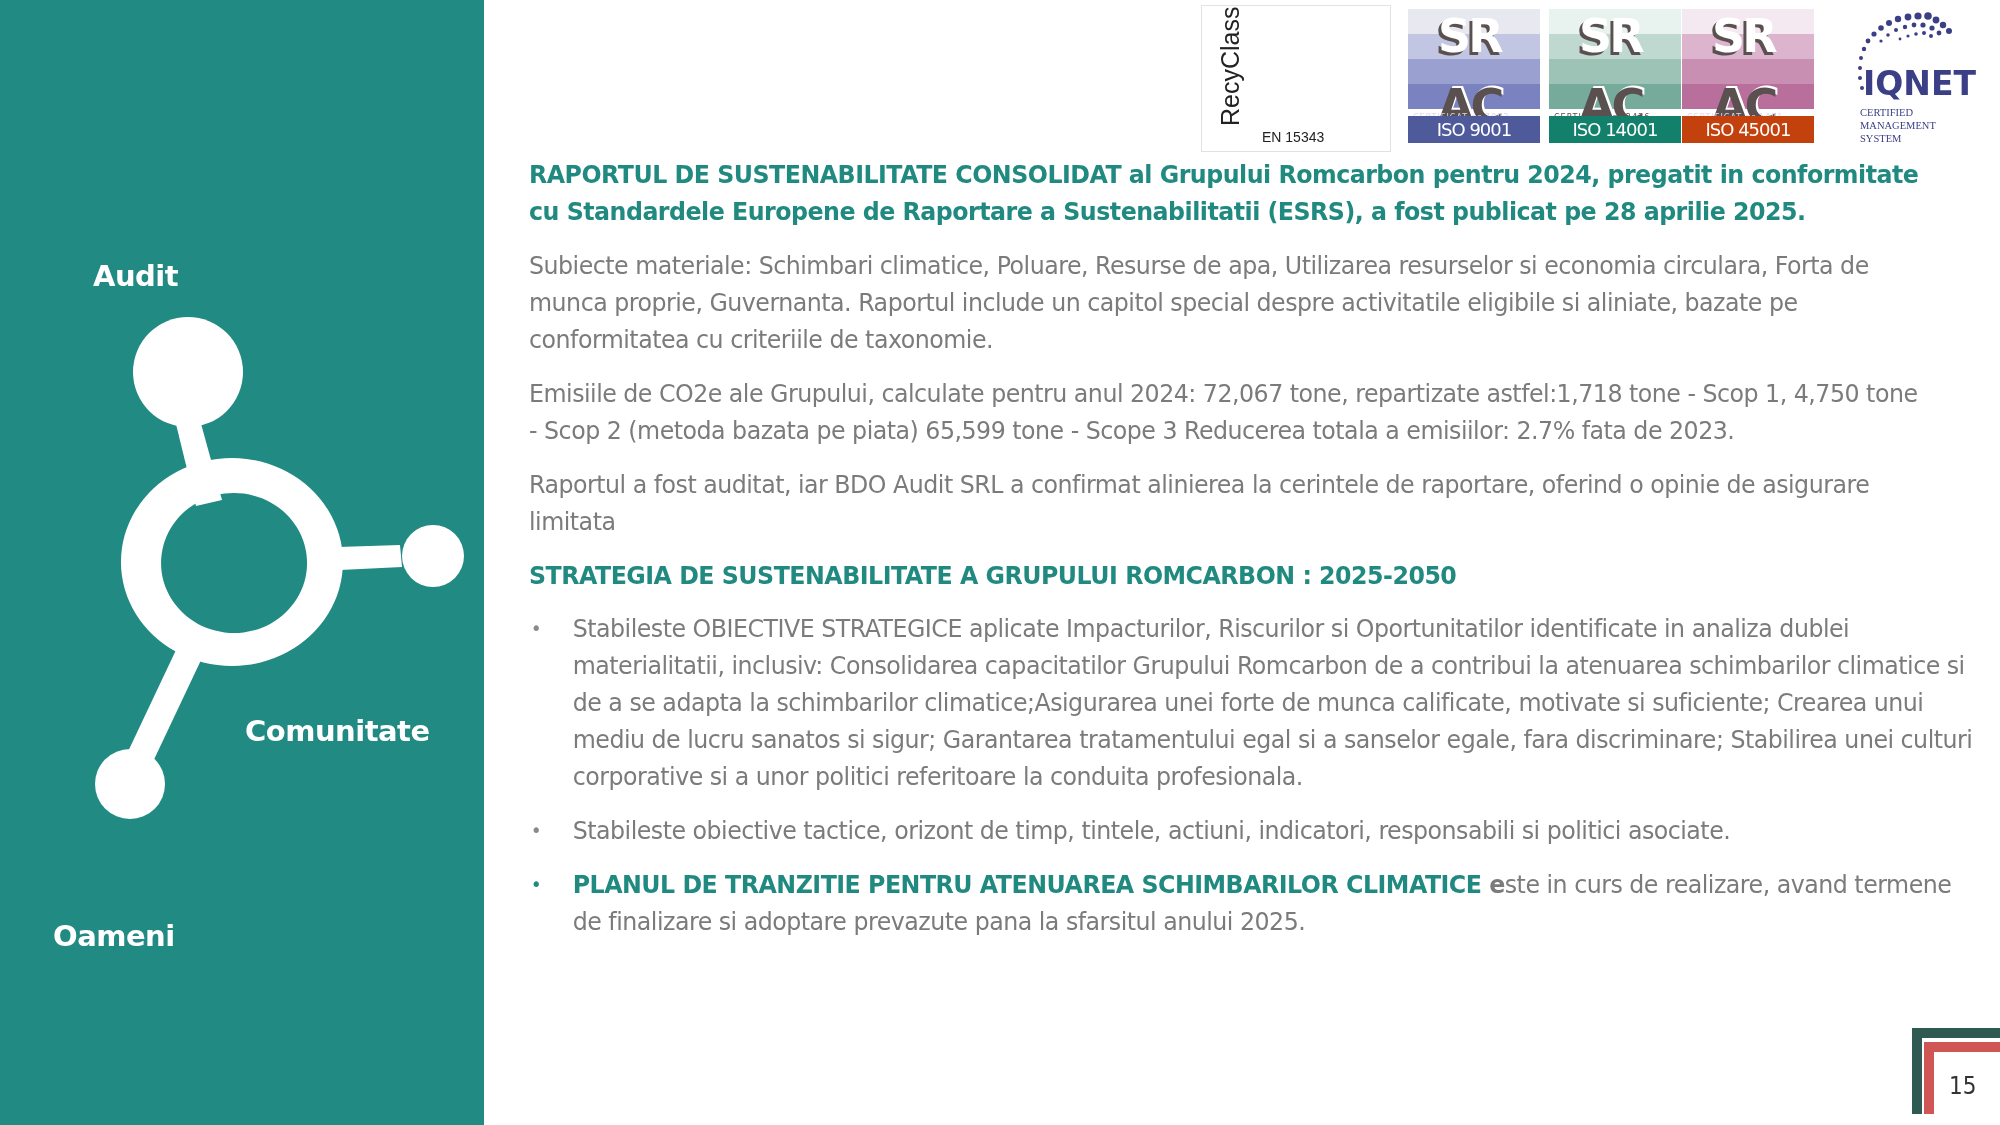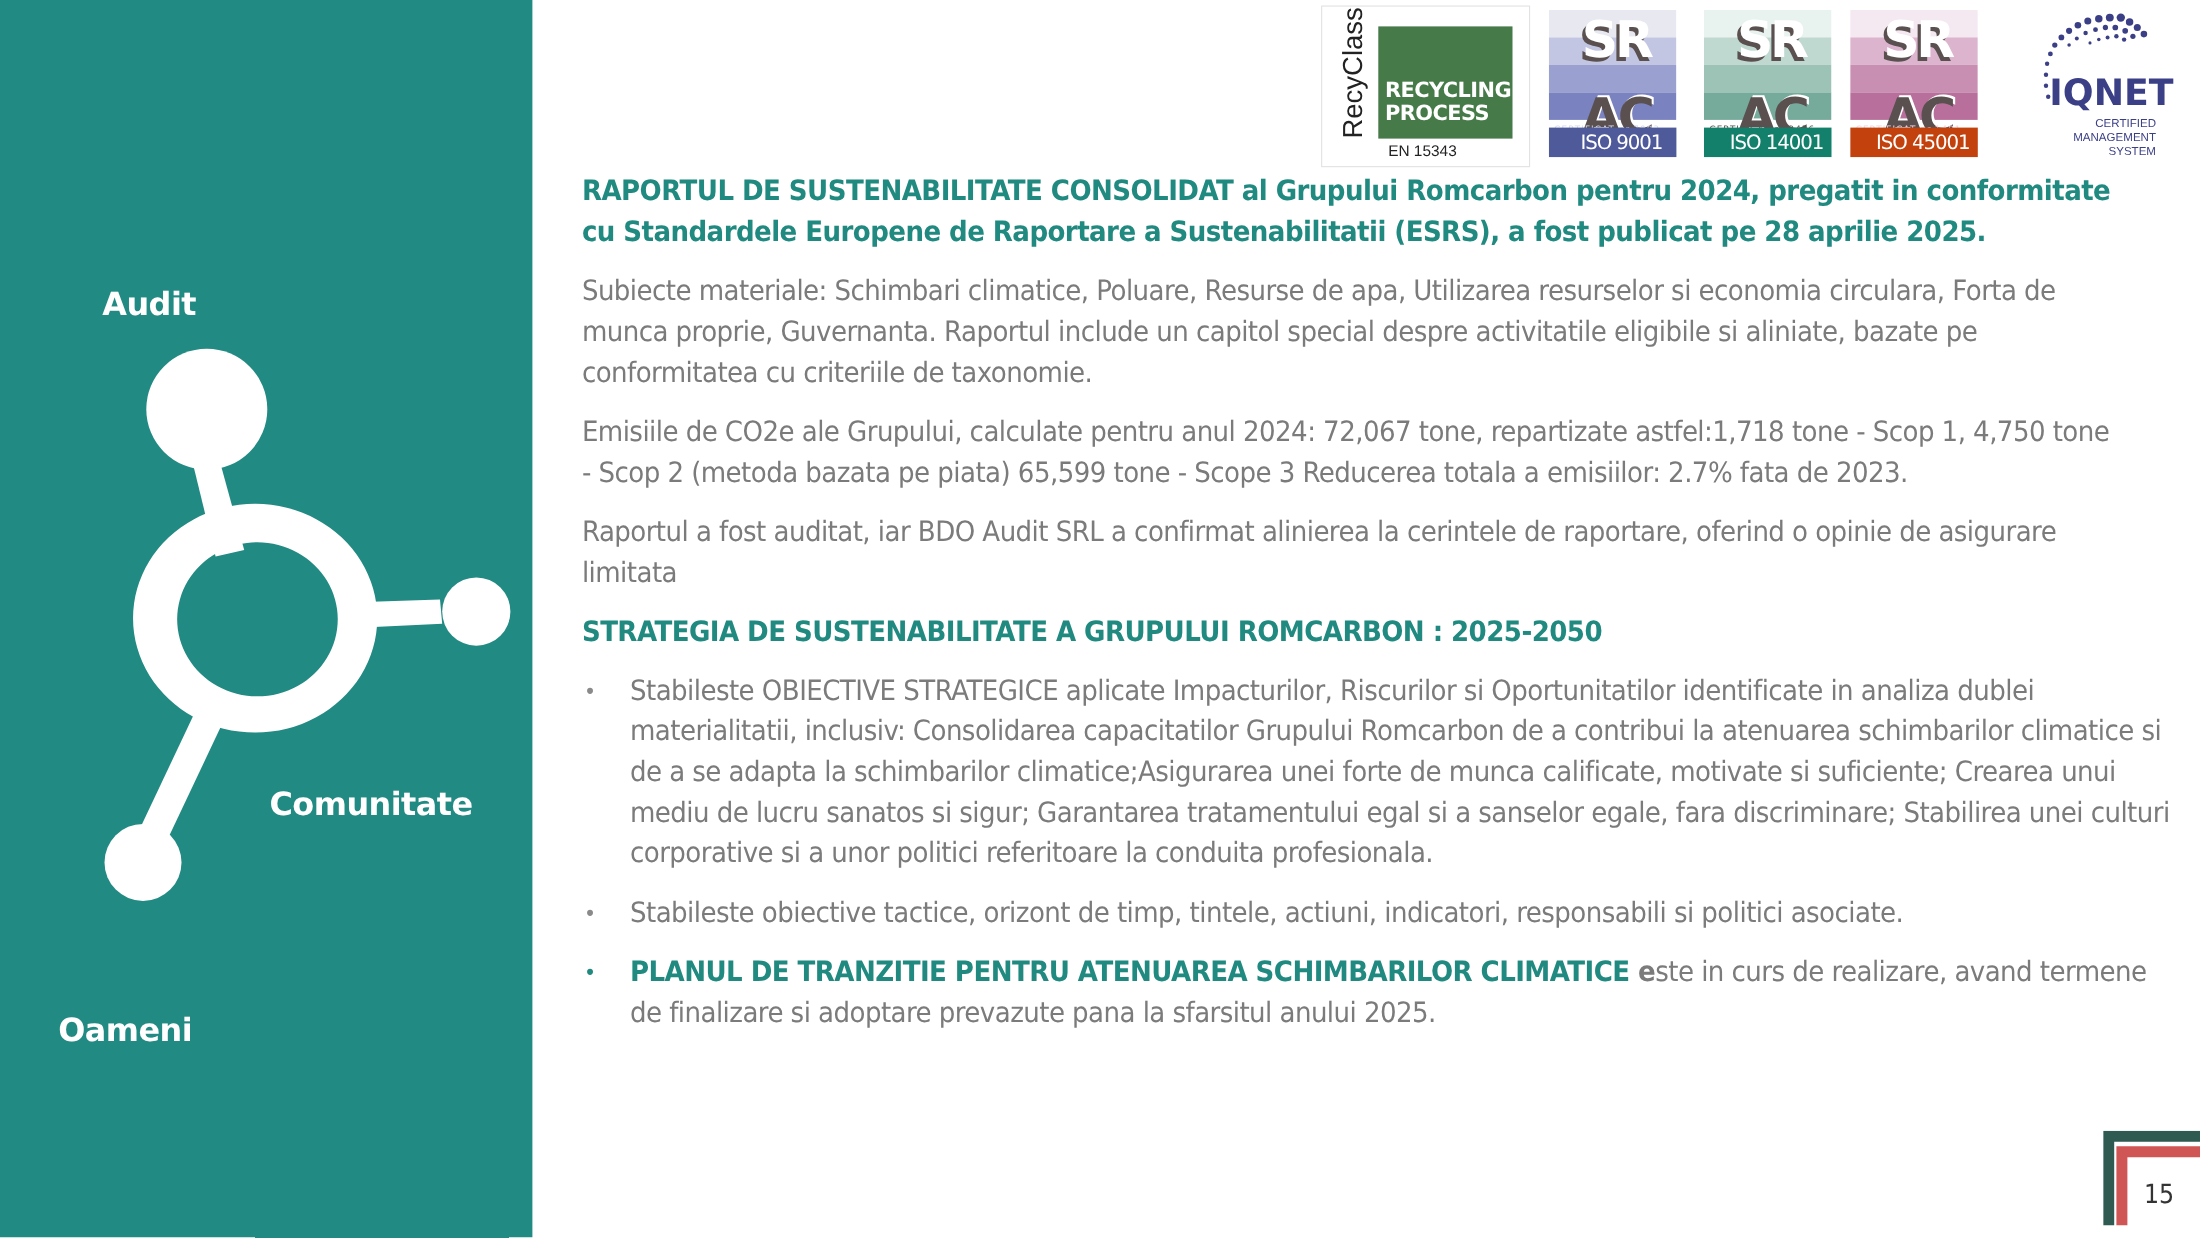--- a/index.html
+++ b/index.html
@@ -14,29 +14,29 @@
     .bullets { list-style:none; margin:0; padding:0; }
     .bullets li { position:relative; padding-left:47px; font-family:"DejaVu Sans",sans-serif; font-size:25.5px; line-height:37px; color:#7b7b7b; margin:0 0 17px 0; letter-spacing:-0.55px; transform:scaleX(0.93); transform-origin:left top; width:1505px; }
     .bullets li::before { content:"•"; position:absolute; left:2px; top:0; color:#8a8a8a; font-size:20px; }
     .bullets li.accent::before { color:#218a80; }
     .em { color:#218a80; font-weight:bold; }
     .logo { position:absolute; }
     .recy { left:1201px; top:5px; width:190px; height:147px; border:1px solid #e2e2e2; background:#fff; box-sizing:border-box; }
     .recy .vert { position:absolute; left:14px; top:120px; transform:rotate(-90deg); transform-origin:left top; font-family:"Liberation Sans",sans-serif; font-size:25px; color:#222; white-space:nowrap; }
     .recy .green { position:absolute; left:51px; top:18px; width:122px; height:102px; background:#477a49; color:#fff; font-family:"DejaVu Sans",sans-serif; font-weight:bold; font-size:19px; line-height:21px; padding:48px 0 0 6px; box-sizing:border-box; letter-spacing:-0.5px; }
     .recy .en { position:absolute; left:60px; top:123px; font-family:"Liberation Sans",sans-serif; font-size:14px; color:#222;text-align:right; }
-    .srac { width:116px; height:134px; top:9px; overflow:hidden; }
+    .srac { width:132px; height:134px; top:9px; overflow:hidden; }
     .srac .band { height:25px; }
     .srac .bigsr { position:absolute; left:30px; top:4px; font-family:"DejaVu Sans",sans-serif; font-weight:bold; font-size:46px; color:#fff; letter-spacing:-3px; line-height:1; text-shadow:-3px 3px 0 #5a5050; }
     .srac .bigac { position:absolute; left:30px; top:46px; font-family:"DejaVu Sans",sans-serif; font-weight:bold; font-size:46px; color:#5a5050; letter-spacing:-3px; line-height:1; text-shadow:2px -2px 0 #fff;margin-top:28px; }
     .srac .cert { position:absolute; left:5px; top:104px; font-family:"DejaVu Sans",sans-serif; font-size:8px; letter-spacing:1px; white-space:nowrap; }
     .srac .iso { position:absolute; left:0; bottom:0; width:132px; height:27px; color:#fff; font-family:"DejaVu Sans",sans-serif; font-size:18px; line-height:27px; text-align:center; letter-spacing:-1px; }
     .iqnet { left:1838px; top:8px; width:130px; height:140px; }
     .iqnet .word { position:absolute; left:25px; top:56px; font-family:"DejaVu Sans",sans-serif; font-weight:bold; font-size:33px; color:#3b3f86; letter-spacing:0px; }
-    .iqnet .sub { position:absolute; left:12px; top:98px; width:110px; text-align:right; font-family:Liberation Sans, sans-serif; font-size:10.5px; line-height:13px; color:#3b3f86; }
+    .iqnet .sub { position:absolute; left:22px; top:98px; width:110px; text-align:left; font-family:Liberation Serif, serif; font-size:10.5px; line-height:13px; color:#3b3f86; }
     .pagemark { position:absolute; left:1912px; top:1028px; width:88px; height:86px; }
     .pagenum { position:absolute; left:1949px; top:1072px; font-family:"DejaVu Sans Condensed","DejaVu Sans",sans-serif; font-size:24px; color:#333; }
   </style>
 </head>
 <body>
 
 <div class="sidebar"></div>
 
 <svg class="molecule" viewBox="0 0 484 1125" xmlns="http://www.w3.org/2000/svg">
   <g fill="#ffffff">
@@ -53,24 +53,20 @@
     <circle cx="130" cy="784" r="35"></circle>
   </g>
 </svg>
 
 <div class="side-label" style="left:93px; top:262px;">Audit</div>
 <div class="side-label" style="left:245px; top:717px;">Comunitate</div>
 <div class="side-label" style="left:53px; top:922px;">Oameni</div>
 
 <div class="logo recy">
   <div class="vert">RecyClass</div>
-  <div class="green">
-    <div>RECYCLING</div>
-    <div>PROCESS</div>
-  </div>
   <div class="en">EN 15343</div>
 </div>
 
 <div class="logo srac" style="left:1408px;">
   <div class="band" style="background:#e8e9f0;"></div>
   <div class="band" style="background:#c3c6e2;"></div>
   <div class="band" style="background:#9aa0cf;"></div>
   <div class="band" style="background:#7a82c0;"></div>
   <div class="bigsr">SR</div>
   <div class="bigac">AC</div>

